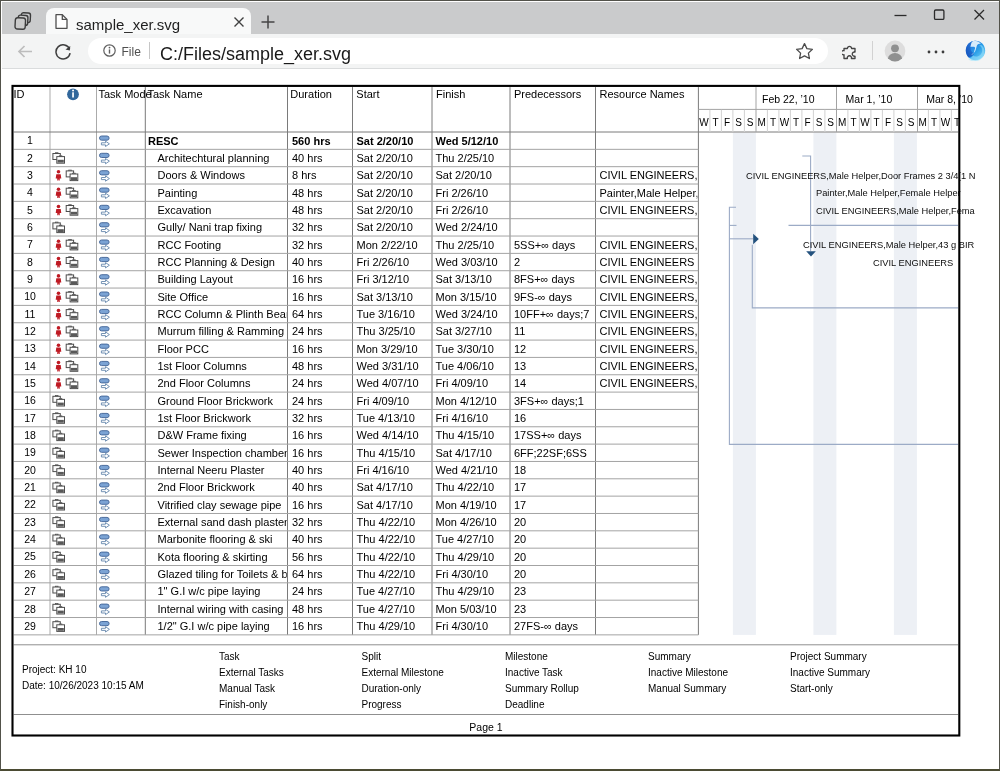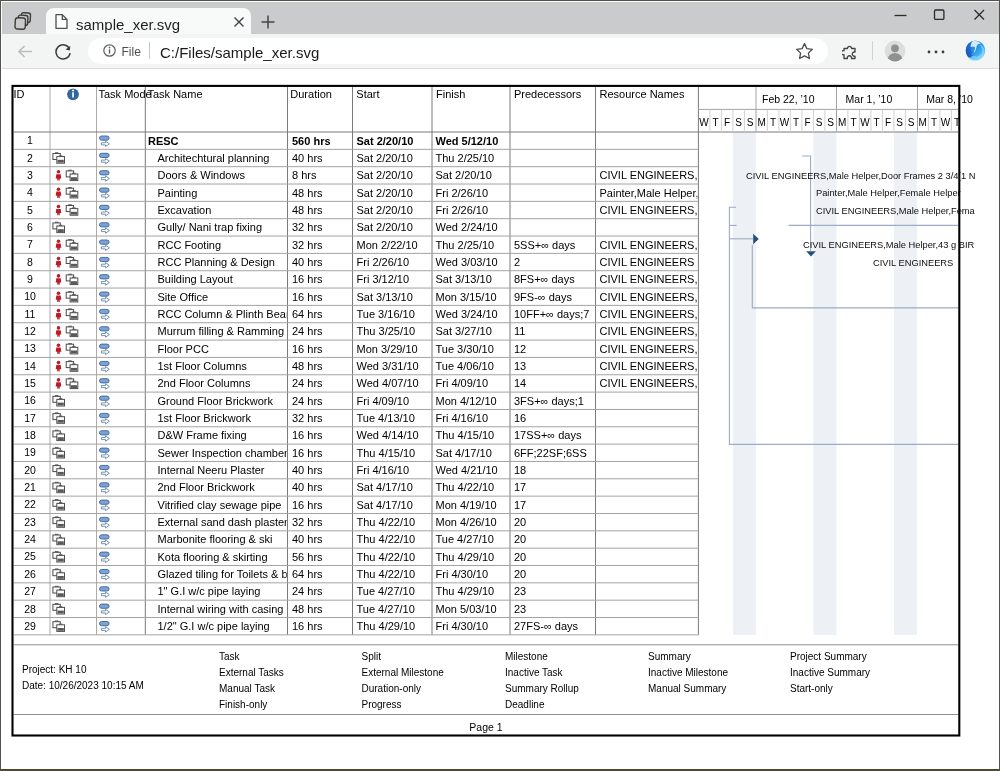--- a/index.html
+++ b/index.html
@@ -8,21 +8,21 @@
 .frame{position:absolute;left:0;top:0;width:1000px;height:771px;
  box-sizing:border-box;border:1.5px solid #52524a;border-bottom:2px solid #4b4b33;z-index:50;pointer-events:none;}
 .titlebar{position:absolute;left:1.5px;top:1.5px;width:997px;height:32.5px;background:#cacbcc;}
 .tab{position:absolute;left:46px;top:7.5px;width:205px;height:26.5px;background:#f8f9f9;border-radius:8px 8px 0 0;}
 .tabtitle{position:absolute;left:76px;top:15.5px;font-size:15px;color:#1f1f1f;}
 .toolbar{position:absolute;left:1.5px;top:34px;width:997px;height:34.3px;background:#f3f4f4;}
 .toolsep{position:absolute;left:1.5px;top:68.3px;width:997px;height:1px;background:#dadcdd;}
 .pill{position:absolute;left:88px;top:37.8px;width:740px;height:25.8px;background:#fff;border-radius:13px;}
 .filetxt{position:absolute;left:121.5px;top:44.5px;font-size:12px;color:#4f4f4f;}
 .filesep{position:absolute;left:148.5px;top:42px;width:1px;height:17px;background:#c6c6c6;}
-.urltxt{position:absolute;left:160px;top:44.2px;font-size:15px;color:#191919;}
+.urltxt{position:absolute;left:160px;top:44.2px;font-size:18px;color:#191919;}
 .vsep{position:absolute;left:871.5px;top:41px;width:1px;height:19px;background:#d2d2d2;}
 </style></head>
 <body>
 
 <div class="titlebar"></div>
 <div class="tab"></div>
 <svg class="abs" style="left:14px;top:12px" width="20" height="19" viewBox="0 0 20 19">
  <g fill="none" stroke="#3c3c3c" stroke-width="1.4">
   <rect x="7.2" y="0.9" width="9.2" height="9.6" rx="2.2" transform="rotate(3 11 5)"></rect>
   <rect x="4.2" y="3.3" width="9.6" height="10" rx="2.2" transform="rotate(3 9 8)" fill="#cacaca"></rect>

